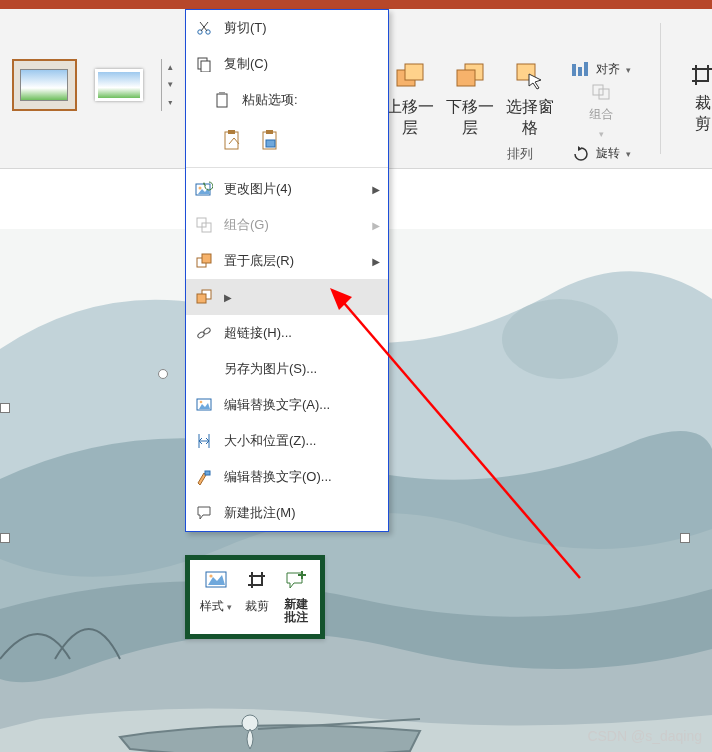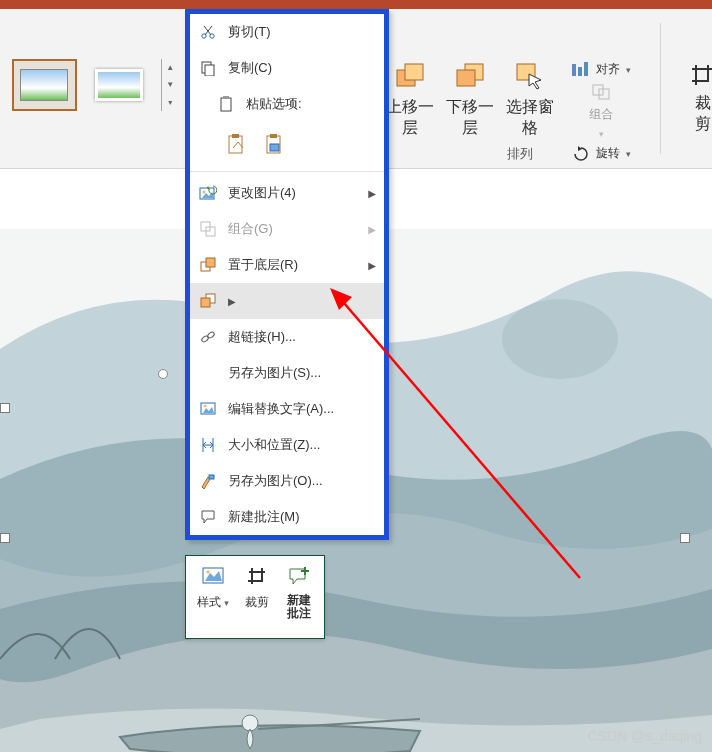--- a/index.html
+++ b/index.html
@@ -21,30 +21,30 @@
   .rb-crop { position: absolute; left: 688px; top: 52px; display:flex; flex-direction:column; align-items:center; gap:4px; }
   .group-label { position: absolute; left: 380px; top: 136px; width: 280px; text-align: center; font-size: 13px; color: #555; }
   .canvas { position: absolute; top: 169px; left: 0; right: 0; bottom: 0; background: #fff; overflow: hidden; }
   .handle { position: absolute; width: 10px; height: 10px; background: #fff; border: 1px solid #7a7a7a; }
   .handle.rot { top: 200px; left: 158px; border-radius: 50%; border-color: #888; }
   .handle.tl { top: 234px; left: 0px; }
   .handle.tm { top: 234px; left: 340px; }
   .handle.ml { top: 364px; left: 0px; }
   .handle.mr { top: 364px; left: 680px; }
   .painting { position: absolute; top: 60px; left: 0; width: 712px; height: 530px; }
-  .menu { position: absolute; top: 9px; left: 185px; width: 204px; background: #fff; border: 5px solid #1d4ed8; box-shadow: 3px 3px 5px rgba(0,0,0,.2); z-index: 10; font-size: 13px; color: #333; }
+  .menu { position: absolute; top: 9px; left: 185px; width: 204px; background: #fff; border: 1px solid #1d4ed8; box-shadow: 3px 3px 5px rgba(0,0,0,.2); z-index: 10; font-size: 13px; color: #333; }
   .m-item { height: 36px; display: flex; align-items: center; padding: 0 8px; gap: 10px; cursor: pointer; }
   .m-item.hover { background: #e6e6e6; }
   .m-item.disabled { color: #9b9b9b; }
   .m-icon { width: 20px; height: 20px; display: flex; align-items: center; justify-content: center; flex: 0 0 20px; }
   .m-label { flex: 1; }
   .m-arrow { font-size: 10px; color: #555; }
   .m-sep { height: 1px; background: #e0e0e0; margin: 3px 0; }
   .m-paste-opts { height: 46px; display: flex; align-items: center; gap: 18px; padding-left: 36px; }
-  .mini-toolbar { position: absolute; top: 555px; left: 185px; width: 140px; height: 84px; background: #fff; border: 1px solid #14532d; box-shadow: 0 2px 4px rgba(0,0,0,.15); z-index: 10; display: flex; justify-content: space-around; padding: 6px 4px; }
+  .mini-toolbar { position: absolute; top: 555px; left: 185px; width: 140px; height: 84px; background: #fff; border: 5px solid #14532d; box-shadow: 0 2px 4px rgba(0,0,0,.15); z-index: 10; display: flex; justify-content: space-around; padding: 6px 4px; }
   .mini-btn { display: flex; flex-direction: column; align-items: center; gap: 4px; font-size: 12px; color: #333; }
   .mini-icon { width: 28px; height: 28px; display: flex; align-items: center; justify-content: center; }
   .watermark { position: absolute; bottom: 8px; right: 10px; font-size: 14px; color: #cccccc; z-index: 20; }
   .arrow-annot { position: absolute; top: 288px; left: 330px; width: 300px; height: 300px; z-index: 15; pointer-events:none; }
 </style>
 </head>
 <body>
 
 <div class="topbar"></div>
 
@@ -277,21 +277,21 @@
       </span>
     <span class="m-label">大小和位置(Z)...</span>
   </div>
   <div class="m-item">
     <span class="m-icon">
         <svg width="16" height="16">
           <path d="M2 14 L8 4 L10 6 L4 16 Z" fill="#f6b26b" stroke="#a56a2c"></path>
           <rect x="9" y="2" width="5" height="4" fill="#6fa8dc" stroke="#2b6daf"></rect>
         </svg>
       </span>
-    <span class="m-label">另存为图片(O)...</span>
+    <span class="m-label">编辑替换文字(O)...</span>
   </div>
   <div class="m-item">
     <span class="m-icon">
         <svg width="16" height="16">
           <path d="M2 2 H14 V10 H7 L4 14 V10 H2 Z" fill="#fff" stroke="#555"></path>
         </svg>
       </span>
     <span class="m-label">新建批注(M)</span>
   </div>
 </div>

